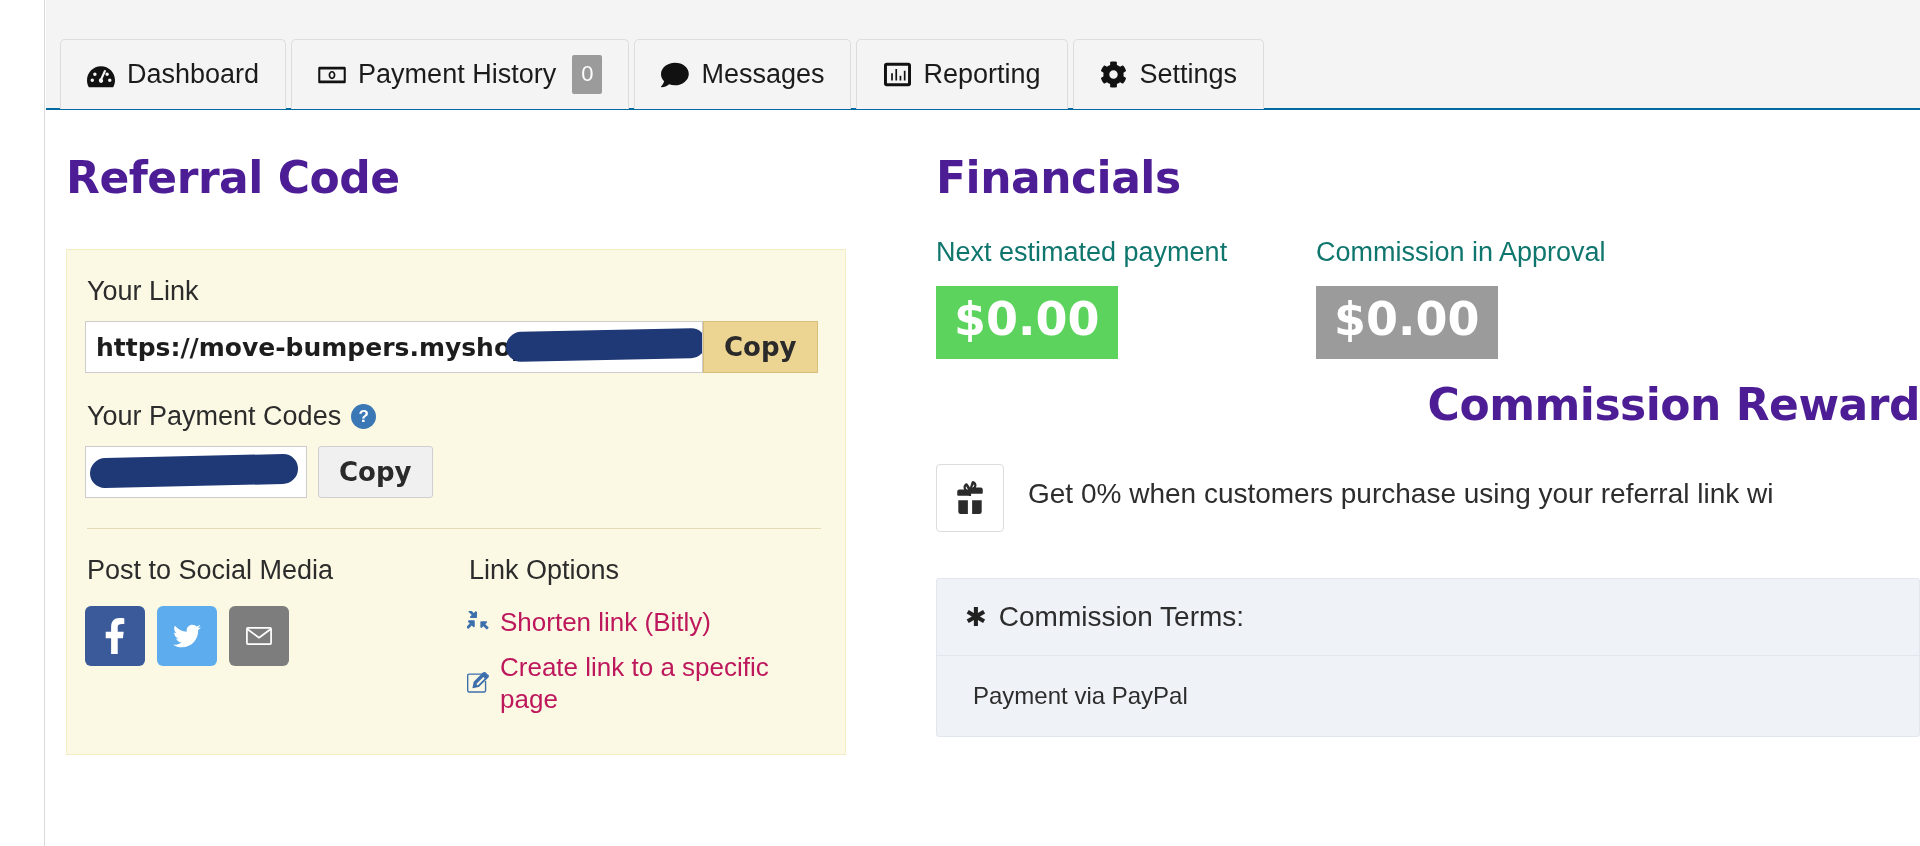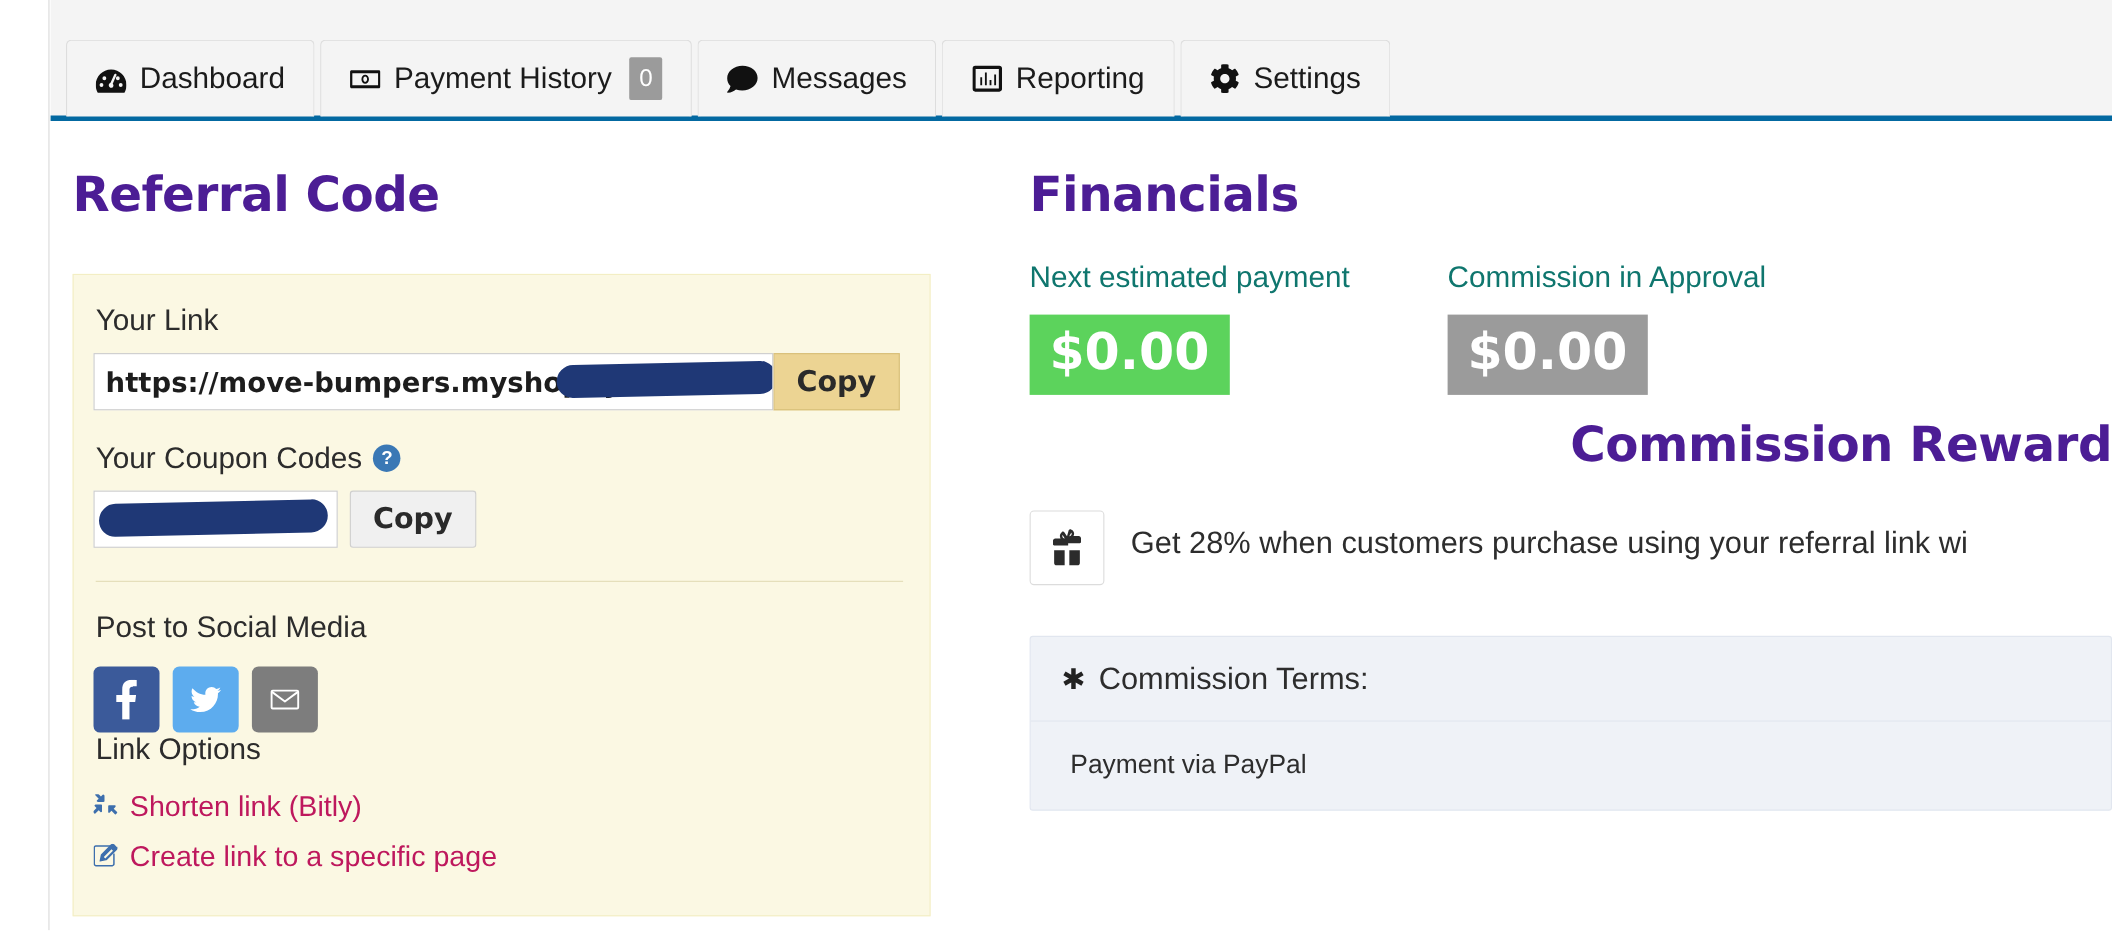--- a/index.html
+++ b/index.html
@@ -34,21 +34,21 @@
     width: 1874px;
     height: 846px;
     background: #ffffff;
   }
 
   
   .tabbar {
     position: relative;
     height: 110px;
     background: #f4f4f4;
-    border-bottom: 5px solid #0369a1;
+    border-bottom: 2px solid #0369a1;
     display: flex;
     align-items: flex-end;
     padding: 0 0 0 14px;
   }
   .tab {
     height: 70px;
     display: flex;
     align-items: center;
     gap: 12px;
     padding: 0 26px;
@@ -202,21 +202,21 @@
     margin-left: 11px;
     min-width: 100px;
   }
 
   .panel-divider {
     border: none;
     border-top: 1px solid #e3dcb6;
     margin: 30px 2px 26px 2px;
   }
 
-  .lower-grid { display: flex; flex-direction: column; }
+  .lower-grid { display: flex; }
   .lower-col-social { width: 382px; }
   .lower-col-links { flex: 1; }
   .sub-label {
     font-size: 27px;
     color: #2c2c2c;
     margin: 0 0 20px 2px;
   }
   .social-row { display: flex; gap: 12px; }
   .social-btn {
     width: 60px; height: 60px;
@@ -385,21 +385,21 @@
 
           <div class="input-row">
             <div class="text-input" id="link-input">
               <span>https://move-bumpers.myshopify.com/</span>
               <span class="redaction" id="link-redaction"></span>
             </div>
             <div class="btn btn-gold">Copy</div>
           </div>
 
           <div class="field-label" style="margin-top:28px;">
-            <span>Your Coupon Codes</span>
+            <span>Your Payment Codes</span>
             <span class="help-icon">?</span>
           </div>
 
           <div class="input-row">
             <div class="text-input" id="coupon-input">
               <span></span>
               <span class="redaction" id="coupon-redaction"></span>
             </div>
             <div class="btn btn-grey">Copy</div>
           </div>
@@ -487,21 +487,21 @@
 
         <div class="reward-row">
           <div class="gift-box">
             <span>
               <svg width="34" height="34" viewBox="0 0 512 512" aria-hidden="true">
                 <path d="M190.5 68.8L225.3 128H224c-17.7 0-32-14.3-32-32 0-11.7 6.3-21.9 15.6-27.5l-17.1-29.6c-19 11-32.1 31.4-32.1 55.1 0 12.1 3.4 23.4 9.3 33H96c-17.7 0-32 14.3-32 32v48c0 8.8 7.2 16 16 16h160V224h32v-32h160c8.8 0 16-7.2 16-16v-48c0-17.7-14.3-32-32-32h-71.7c5.9-9.6 9.3-20.9 9.3-33 0-23.7-13.1-44.1-32.1-55.1l-17.1 29.6c9.3 5.6 15.6 15.8 15.6 27.5 0 17.7-14.3 32-32 32h-1.3l34.8-59.2c6.7-11.4 3-26.1-8.4-32.8s-26.1-3-32.8 8.4L256 98.7 221.7 45.2c-6.7-11.4-21.4-15.1-32.8-8.4s-15.1 21.4-8.4 32z"></path>
                 <path d="M80 288v176c0 17.7 14.3 32 32 32h112V288H80zm208 208h112c17.7 0 32-14.3 32-32V288H288v208z"></path>
               </svg>
             </span>
           </div>
-          <div class="reward-text">Get 28% when customers purchase using your referral link wi</div>
+          <div class="reward-text">Get 0% when customers purchase using your referral link wi</div>
         </div>
 
         <div class="terms-panel">
           <div class="terms-header">
             <span class="asterisk-icon">✱</span>
             <span>Commission Terms:</span>
           </div>
           <div class="terms-body">Payment via PayPal</div>
         </div>
 

